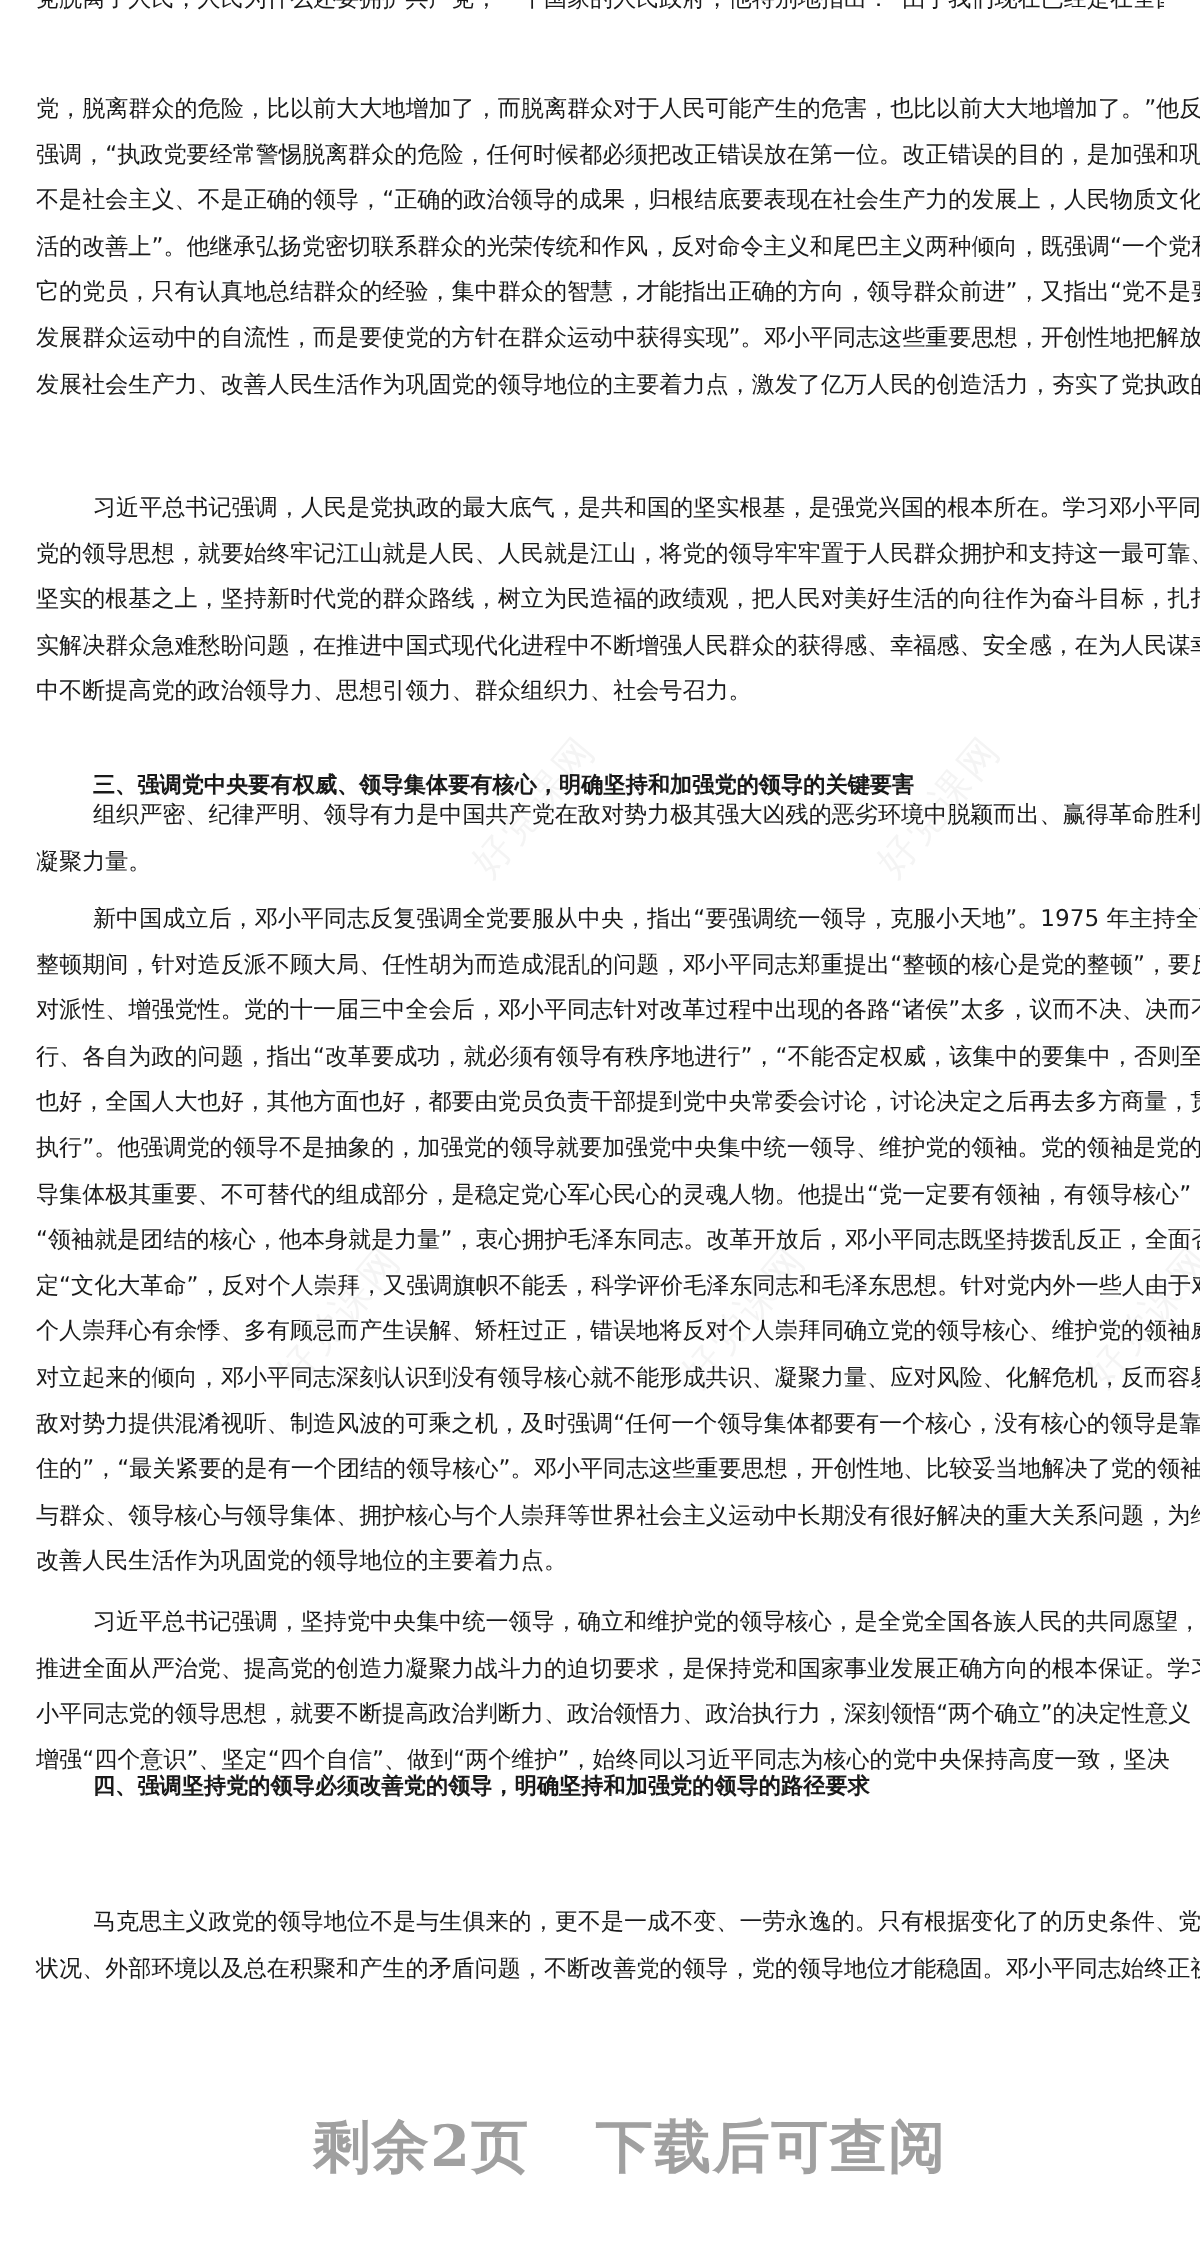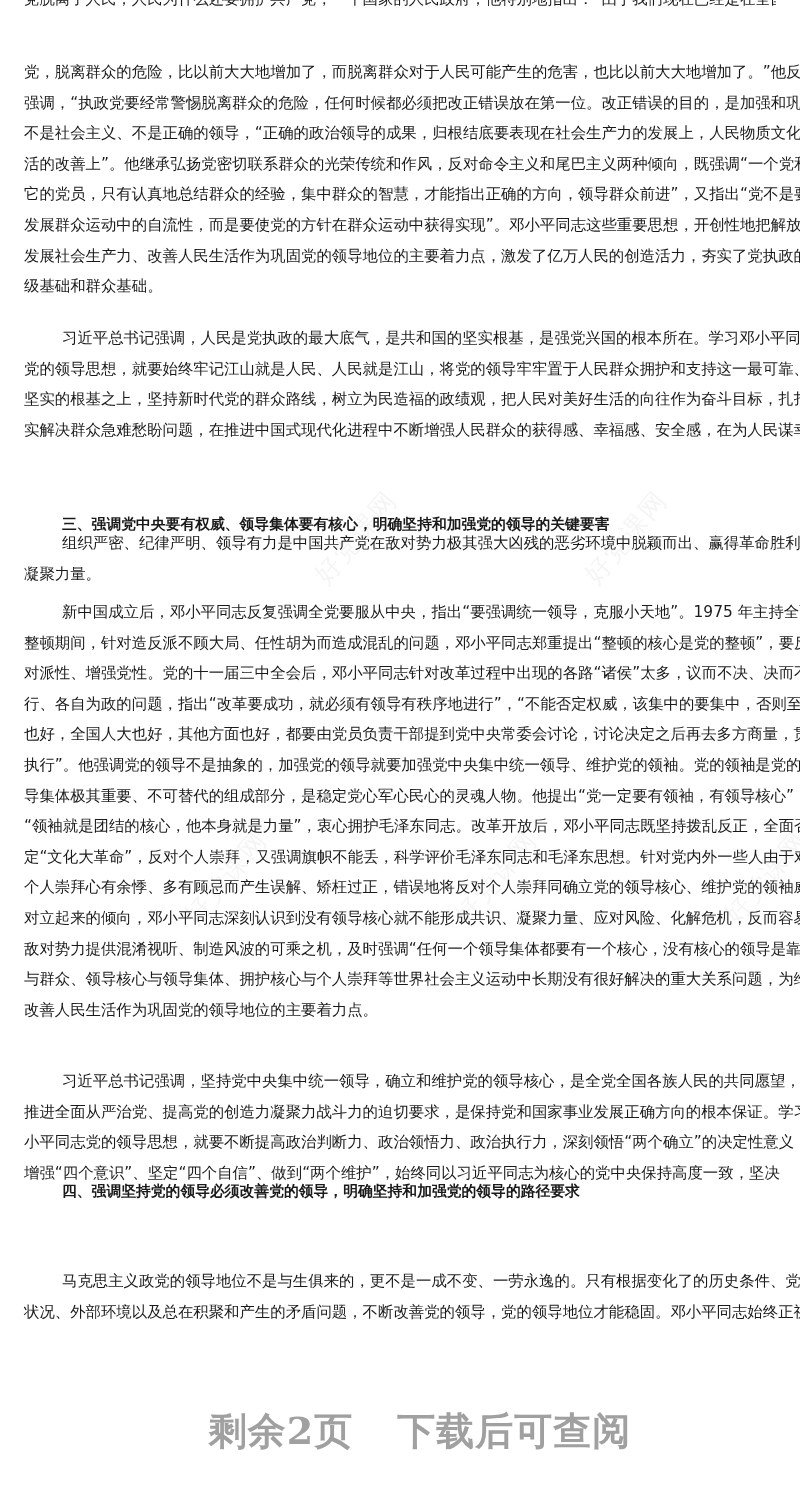--- a/index.html
+++ b/index.html
@@ -96,28 +96,28 @@
   <div class="cutoff-line">党脱离了人民，人民为什么还要拥护共产党，一个国家的人民政府，他特别地指出：“由于我们现在已经是在全国执政的</div>
 
   <div class="block" style="top:57px;">
     <span class="para-line">党，脱离群众的危险，比以前大大地增加了，而脱离群众对于人民可能产生的危害，也比以前大大地增加了。”他反复</span>
     <span class="para-line">强调，“执政党要经常警惕脱离群众的危险，任何时候都必须把改正错误放在第一位。改正错误的目的，是加强和巩固</span>
     <span class="para-line">不是社会主义、不是正确的领导，“正确的政治领导的成果，归根结底要表现在社会生产力的发展上，人民物质文化生</span>
     <span class="para-line">活的改善上”。他继承弘扬党密切联系群众的光荣传统和作风，反对命令主义和尾巴主义两种倾向，既强调“一个党和</span>
     <span class="para-line">它的党员，只有认真地总结群众的经验，集中群众的智慧，才能指出正确的方向，领导群众前进”，又指出“党不是要</span>
     <span class="para-line">发展群众运动中的自流性，而是要使党的方针在群众运动中获得实现”。邓小平同志这些重要思想，开创性地把解放和</span>
     <span class="para-line">发展社会生产力、改善人民生活作为巩固党的领导地位的主要着力点，激发了亿万人民的创造活力，夯实了党执政的阶</span>
-    <span class="para-line">级基础和群众基础。</span>
   </div>
 
   <div class="block" style="top:323px;">
     <span class="para-line" style="padding-left:38px;">习近平总书记强调，人民是党执政的最大底气，是共和国的坚实根基，是强党兴国的根本所在。学习邓小平同志</span>
     <span class="para-line">党的领导思想，就要始终牢记江山就是人民、人民就是江山，将党的领导牢牢置于人民群众拥护和支持这一最可靠、最</span>
     <span class="para-line">坚实的根基之上，坚持新时代党的群众路线，树立为民造福的政绩观，把人民对美好生活的向往作为奋斗目标，扎扎实</span>
     <span class="para-line">实解决群众急难愁盼问题，在推进中国式现代化进程中不断增强人民群众的获得感、幸福感、安全感，在为人民谋幸福</span>
+    <span class="para-line">中不断提高党的政治领导力、思想引领力、群众组织力、社会号召力。</span>
   </div>
 
   <div class="heading" style="top:513px;">三、强调党中央要有权威、领导集体要有核心，明确坚持和加强党的领导的关键要害</div>
 
   <div class="block" style="top:528px;">
     <span class="para-line" style="padding-left:38px;">组织严密、纪律严明、领导有力是中国共产党在敌对势力极其强大凶残的恶劣环境中脱颖而出、赢得革命胜利的</span>
     <span class="para-line">凝聚力量。</span>
   </div>
 
   <div class="block" style="top:597px;">
@@ -126,20 +126,21 @@
     <span class="para-line">对派性、增强党性。党的十一届三中全会后，邓小平同志针对改革过程中出现的各路“诸侯”太多，议而不决、决而不</span>
     <span class="para-line">行、各自为政的问题，指出“改革要成功，就必须有领导有秩序地进行”，“不能否定权威，该集中的要集中，否则至</span>
     <span class="para-line">也好，全国人大也好，其他方面也好，都要由党员负责干部提到党中央常委会讨论，讨论决定之后再去多方商量，贯彻</span>
     <span class="para-line">执行”。他强调党的领导不是抽象的，加强党的领导就要加强党中央集中统一领导、维护党的领袖。党的领袖是党的领</span>
     <span class="para-line">导集体极其重要、不可替代的组成部分，是稳定党心军心民心的灵魂人物。他提出“党一定要有领袖，有领导核心”，</span>
     <span class="para-line">“领袖就是团结的核心，他本身就是力量”，衷心拥护毛泽东同志。改革开放后，邓小平同志既坚持拨乱反正，全面否</span>
     <span class="para-line">定“文化大革命”，反对个人崇拜，又强调旗帜不能丢，科学评价毛泽东同志和毛泽东思想。针对党内外一些人由于对</span>
     <span class="para-line">个人崇拜心有余悸、多有顾忌而产生误解、矫枉过正，错误地将反对个人崇拜同确立党的领导核心、维护党的领袖威信</span>
     <span class="para-line">对立起来的倾向，邓小平同志深刻认识到没有领导核心就不能形成共识、凝聚力量、应对风险、化解危机，反而容易给</span>
     <span class="para-line">敌对势力提供混淆视听、制造风波的可乘之机，及时强调“任何一个领导集体都要有一个核心，没有核心的领导是靠不</span>
+    <span class="para-line">住的”，“最关紧要的是有一个团结的领导核心”。邓小平同志这些重要思想，开创性地、比较妥当地解决了党的领袖</span>
     <span class="para-line">与群众、领导核心与领导集体、拥护核心与个人崇拜等世界社会主义运动中长期没有很好解决的重大关系问题，为维护</span>
     <span class="para-line">改善人民生活作为巩固党的领导地位的主要着力点。</span>
   </div>
 
   <div class="block" style="top:1066px;">
     <span class="para-line" style="padding-left:38px;">习近平总书记强调，坚持党中央集中统一领导，确立和维护党的领导核心，是全党全国各族人民的共同愿望，是</span>
     <span class="para-line">推进全面从严治党、提高党的创造力凝聚力战斗力的迫切要求，是保持党和国家事业发展正确方向的根本保证。学习邓</span>
     <span class="para-line">小平同志党的领导思想，就要不断提高政治判断力、政治领悟力、政治执行力，深刻领悟“两个确立”的决定性意义，</span>
     <span class="para-line">增强“四个意识”、坚定“四个自信”、做到“两个维护”，始终同以习近平同志为核心的党中央保持高度一致，坚决</span>
   </div>

